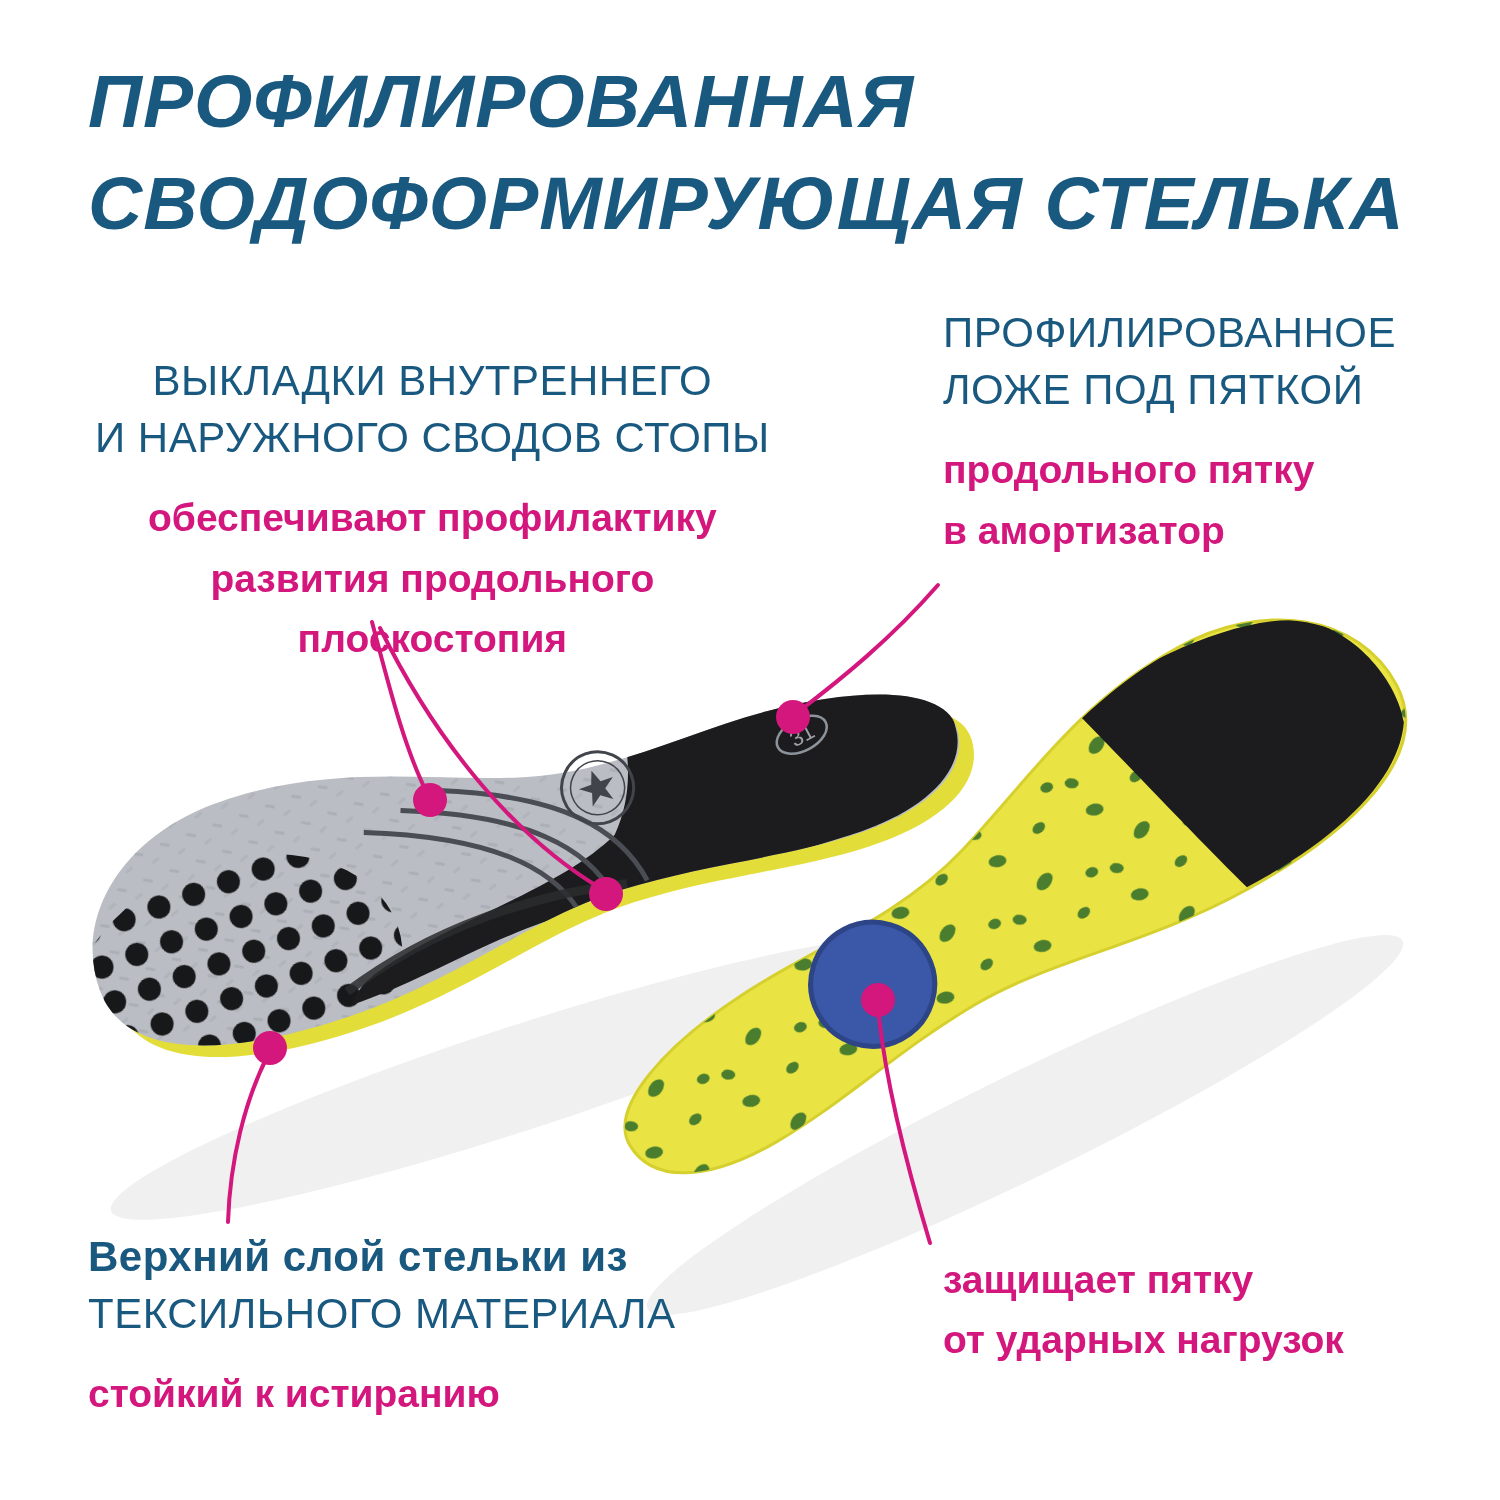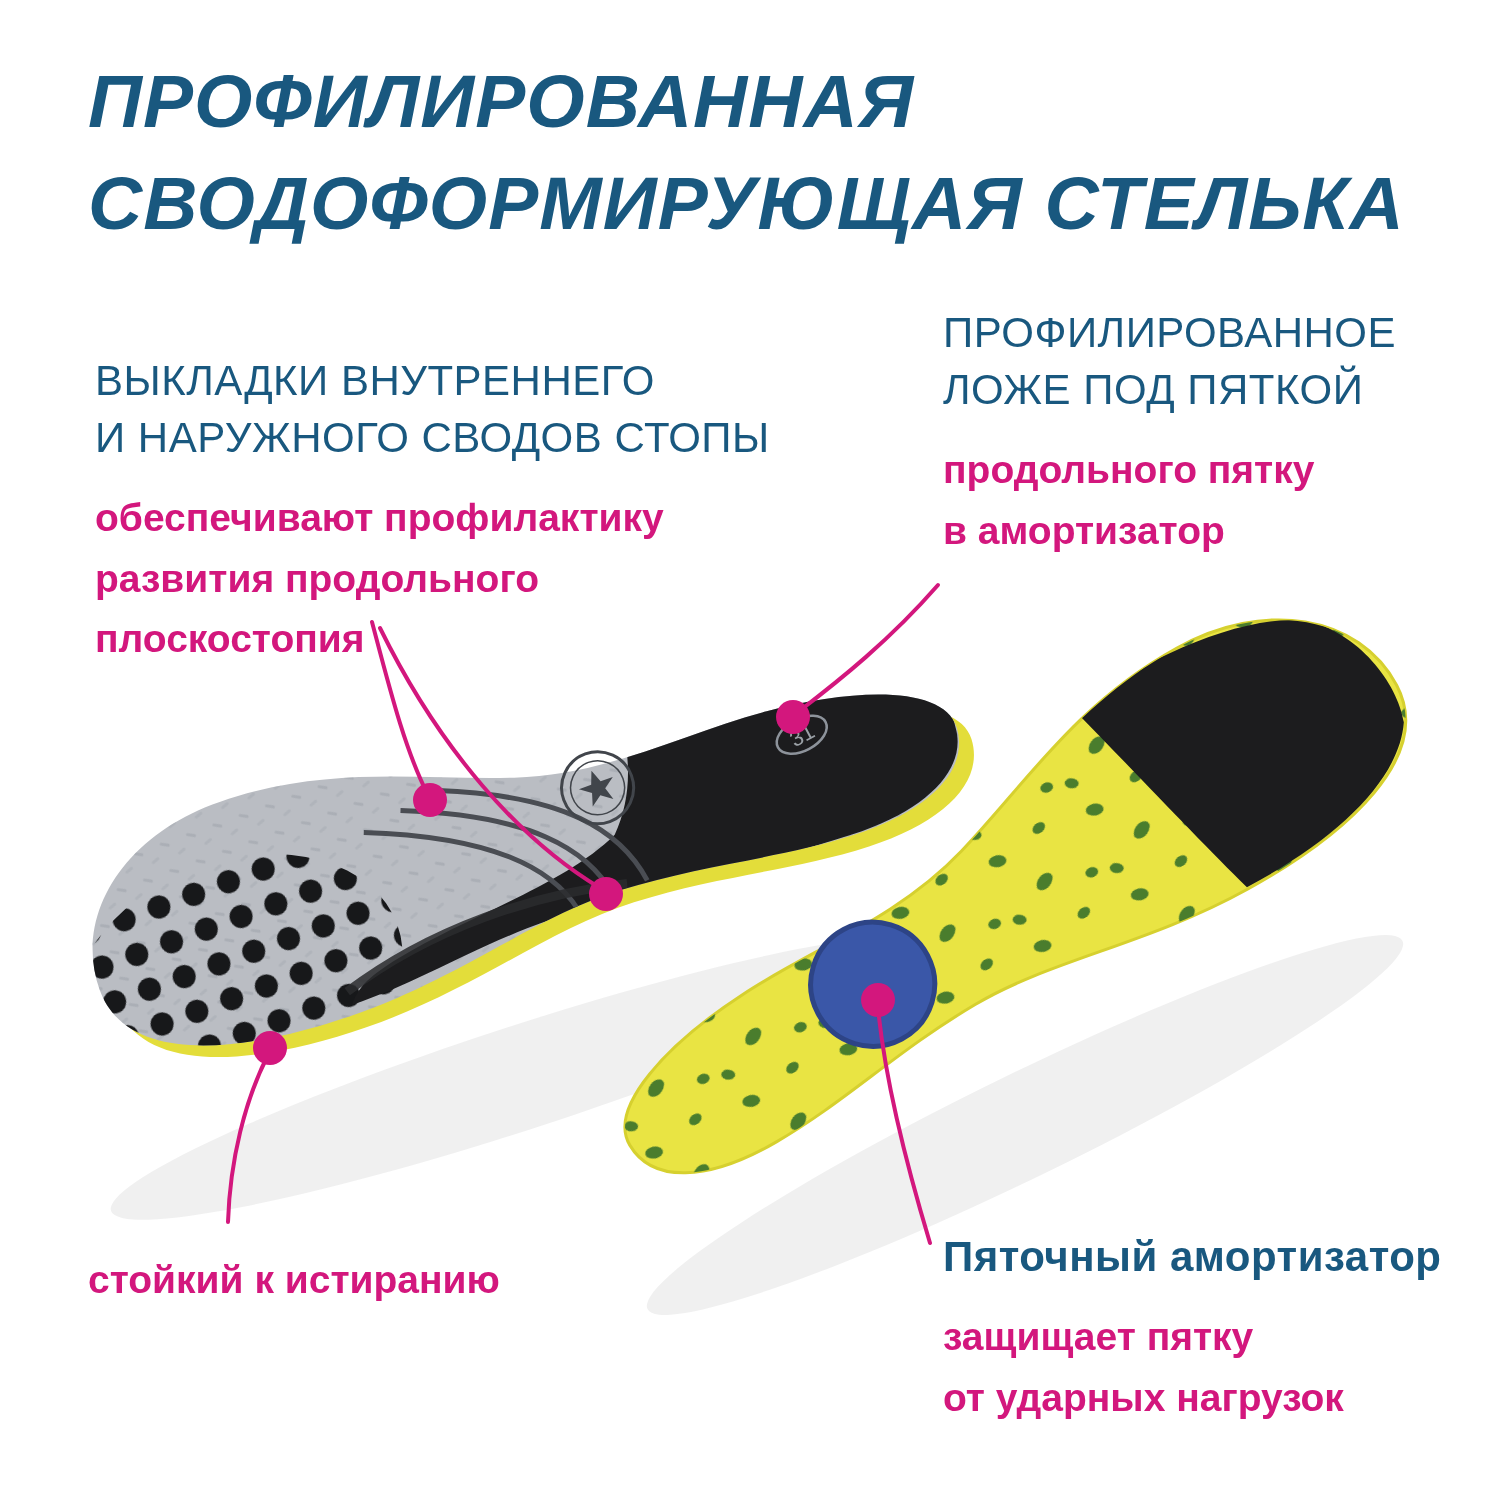--- a/index.html
+++ b/index.html
@@ -10,21 +10,21 @@
   .art{position:absolute;left:0;top:0;}
   .page-title{
     position:absolute;left:88px;top:50px;
     font-size:75px;font-weight:bold;color:#19587f;
     line-height:1.36;letter-spacing:1px;white-space:nowrap;font-style:italic;
   }
   .co{position:absolute;}
   .co .head{font-size:42px;color:#19587f;line-height:1.36;letter-spacing:.5px;white-space:nowrap;}
   .co .head .b{font-weight:bold;}
   .co .body{margin-top:22px;font-size:39px;font-weight:bold;color:#d3177d;line-height:1.55;white-space:nowrap;}
-  .co-arch{left:95px;top:352px;}
+  .co-arch{left:95px;top:352px;text-align:center;}
   .co-heelbed{left:943px;top:304px;}
   .co-toplayer{left:88px;top:1228px;}
   .co-shock{left:943px;top:1228px;}
 </style>
 </head>
 <body>
 
 <div class="page">
 
   <svg class="art" width="1500" height="1500" viewBox="0 0 1500 1500">
@@ -125,28 +125,31 @@
       <div>ПРОФИЛИРОВАННОЕ</div>
       <div>ЛОЖЕ ПОД ПЯТКОЙ</div>
     </div>
     <div class="body">
       <div>продольного пятку</div>
       <div>в амортизатор</div>
     </div>
   </div>
 
   <div class="co co-toplayer">
+    <div class="head">
+      <div class="b">Верхний слой стельки из</div>
+      <div>ТЕКСИЛЬНОГО МАТЕРИАЛА</div>
+    </div>
     <div class="body">
       <div>стойкий к истиранию</div>
     </div>
   </div>
 
   <div class="co co-shock">
     <div class="head">
-      <div class="b">Пяточный амортизатор</div>
     </div>
     <div class="body">
       <div>защищает пятку</div>
       <div>от ударных нагрузок</div>
     </div>
   </div>
 
 </div>
 
 </body></html>

